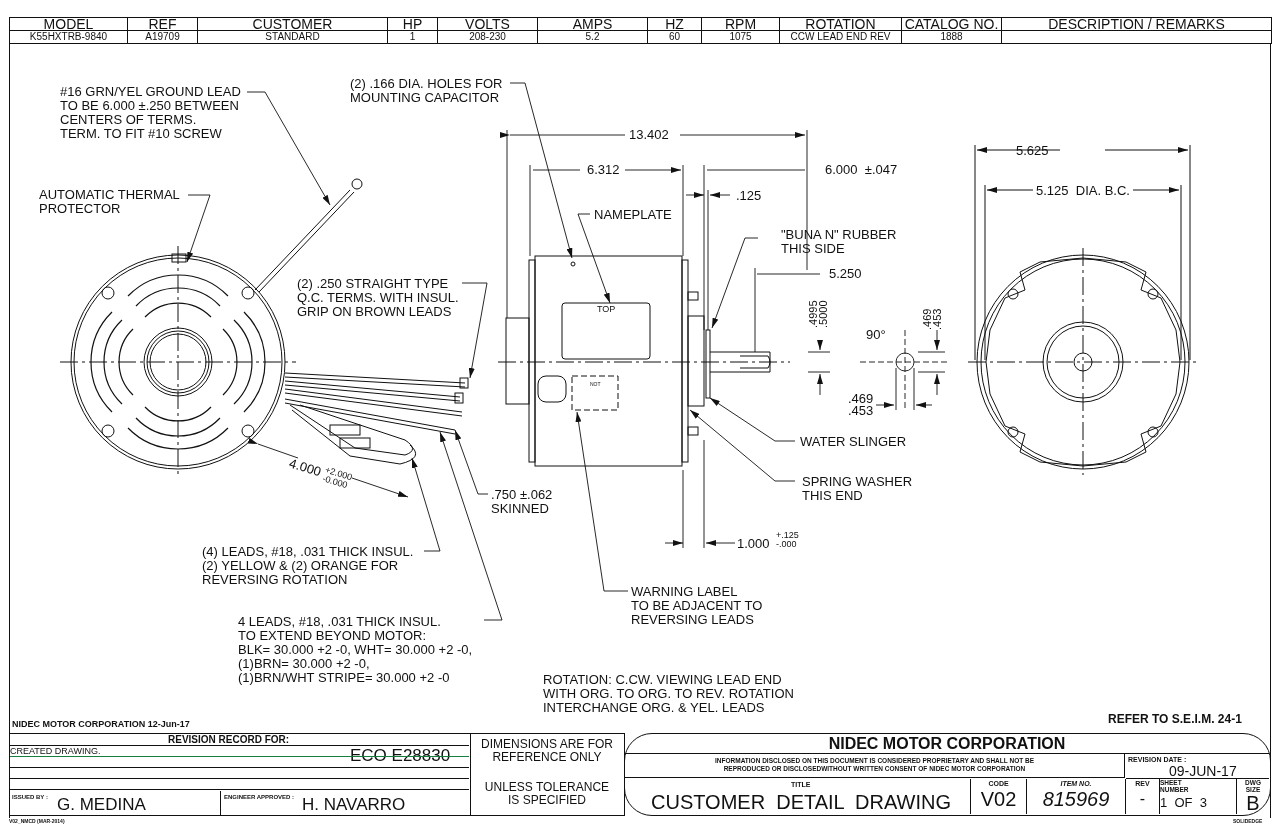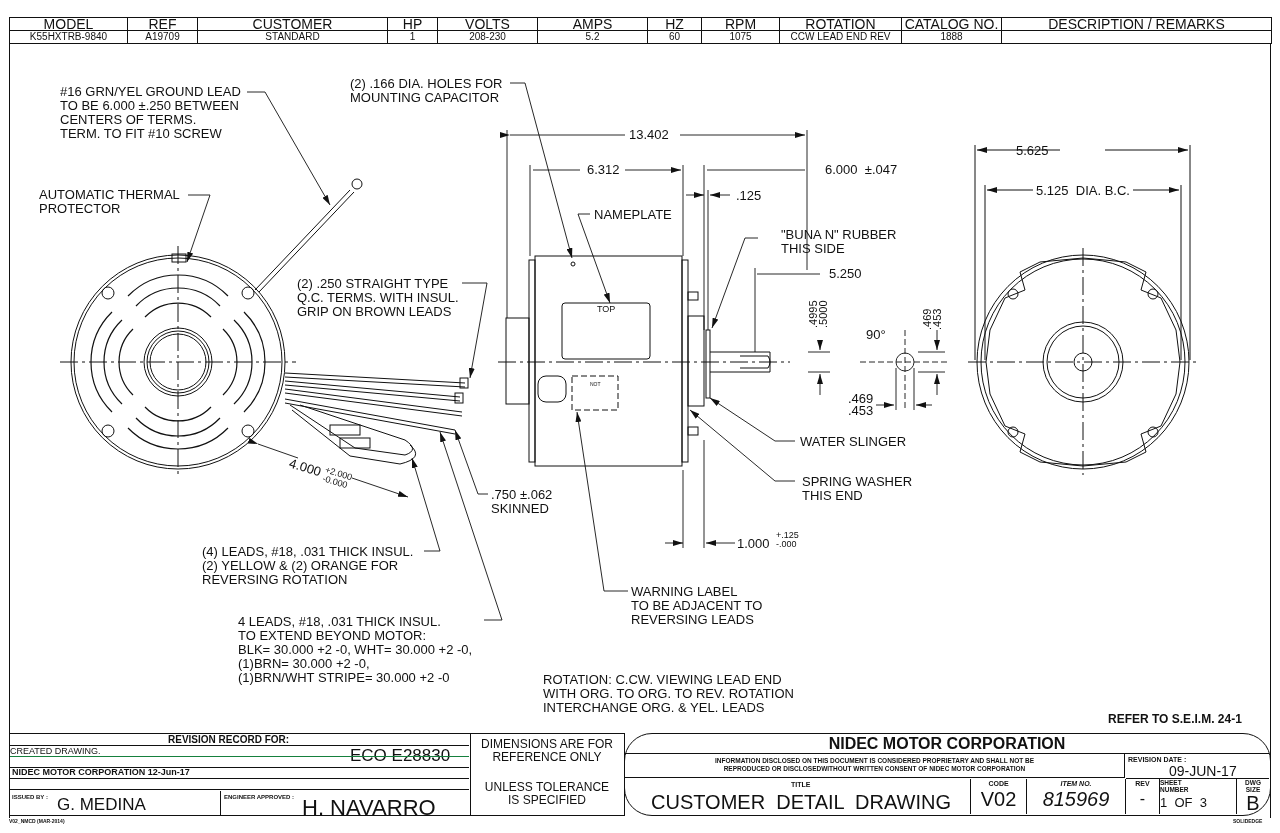--- a/index.html
+++ b/index.html
@@ -270,37 +270,37 @@
 <div class="abs txt" style="left:808px;top:312px;font-size:11px;line-height:10px;transform:rotate(-90deg);transform-origin:left top;top:328px;"><span>.4995</span><br><span>.5000</span></div>
 <div class="abs txt" style="left:866px;top:328px;">90°</div>
 <div class="abs txt" style="left:922px;top:330px;font-size:11px;line-height:10px;transform:rotate(-90deg);transform-origin:left top;"><span>.469</span><br><span>.453</span></div>
 <div class="abs txt" style="left:848px;top:393px;line-height:12px;"><span>.469</span><br><span>.453</span></div>
 <div class="abs txt" style="left:737px;top:537px;">1.000</div>
 <div class="abs txt" style="left:776px;top:531px;font-size:9px;line-height:9px;"><span>+.125</span><br><span>-.000</span></div>
 <div class="abs txt" style="left:292px;top:455px;transform:rotate(17deg);transform-origin:left top;"><span>4.000</span> <span style="display:inline-block;font-size:9px;line-height:9px;vertical-align:middle;"><span>+2.000</span><br><span>-0.000</span></span></div>
 <div class="abs txt" style="left:1016px;top:144px;">5.625</div>
 <div class="abs txt" style="left:1036px;top:184px;">5.125  DIA. B.C.</div>
 
-<div class="abs" style="left:12px;top:719px;font-size:9px;font-weight:bold;white-space:pre;margin-top:48px;">NIDEC MOTOR CORPORATION 12-Jun-17</div>
+<div class="abs" style="left:12px;top:719px;font-size:9px;font-weight:bold;white-space:pre;">NIDEC MOTOR CORPORATION 12-Jun-17</div>
 <div class="tb" style="left:9px;top:733px;width:462px;height:83px;">
   <div class="abs" style="left:0;top:0;width:459px;height:11px;border-bottom:1px solid #111;">
     <span class="abs" style="left:158px;top:0;font-size:10px;font-weight:bold;">REVISION RECORD FOR:</span>
     <span class="abs" style="left:340px;top:12px;font-size:17px;">ECO E28830</span>
   </div>
   <div class="abs" style="left:0;top:12px;width:459px;height:10px;border-bottom:1px solid #15803d;font-size:9px;line-height:10px;">CREATED DRAWING.</div>
   <div class="abs" style="left:0;top:23px;width:459px;height:10px;border-bottom:1px solid #111;"></div>
   <div class="abs" style="left:0;top:34px;width:459px;height:10px;border-bottom:1px solid #111;"></div>
   <div class="abs" style="left:0;top:45px;width:459px;height:10px;border-bottom:1.3px solid #111;"></div>
   <div class="abs" style="left:0;top:57px;width:210px;height:24px;border-right:1px solid #111;">
     <span class="abs sm" style="left:2px;top:2px;font-size:6px;">ISSUED BY :</span>
     <span class="abs" style="left:47px;top:4px;font-size:17px;">G. MEDINA</span>
   </div>
   <div class="abs" style="left:212px;top:57px;width:247px;height:24px;">
     <span class="abs sm" style="left:2px;top:2px;font-size:6px;">ENGINEER APPROVED :</span>
-    <span class="abs" style="left:80px;top:4px;font-size:22px;">H. NAVARRO</span>
+    <span class="abs" style="left:80px;top:4px;font-size:17px;">H. NAVARRO</span>
   </div>
 </div>
 <div class="abs" style="left:9px;top:818px;font-size:5px;font-weight:bold;white-space:pre;">V02_NMCD (MAR-2014)</div>
 
 <div class="tb" style="left:470px;top:733px;width:155px;height:83px;text-align:center;">
   <div class="abs" style="left:0;top:4px;width:152px;font-size:12px;line-height:13px;white-space:pre;">DIMENSIONS ARE FOR
 REFERENCE ONLY</div>
   <div class="abs" style="left:0;top:47px;width:152px;font-size:12px;line-height:13px;white-space:pre;">UNLESS TOLERANCE
 IS SPECIFIED</div>
 </div>

